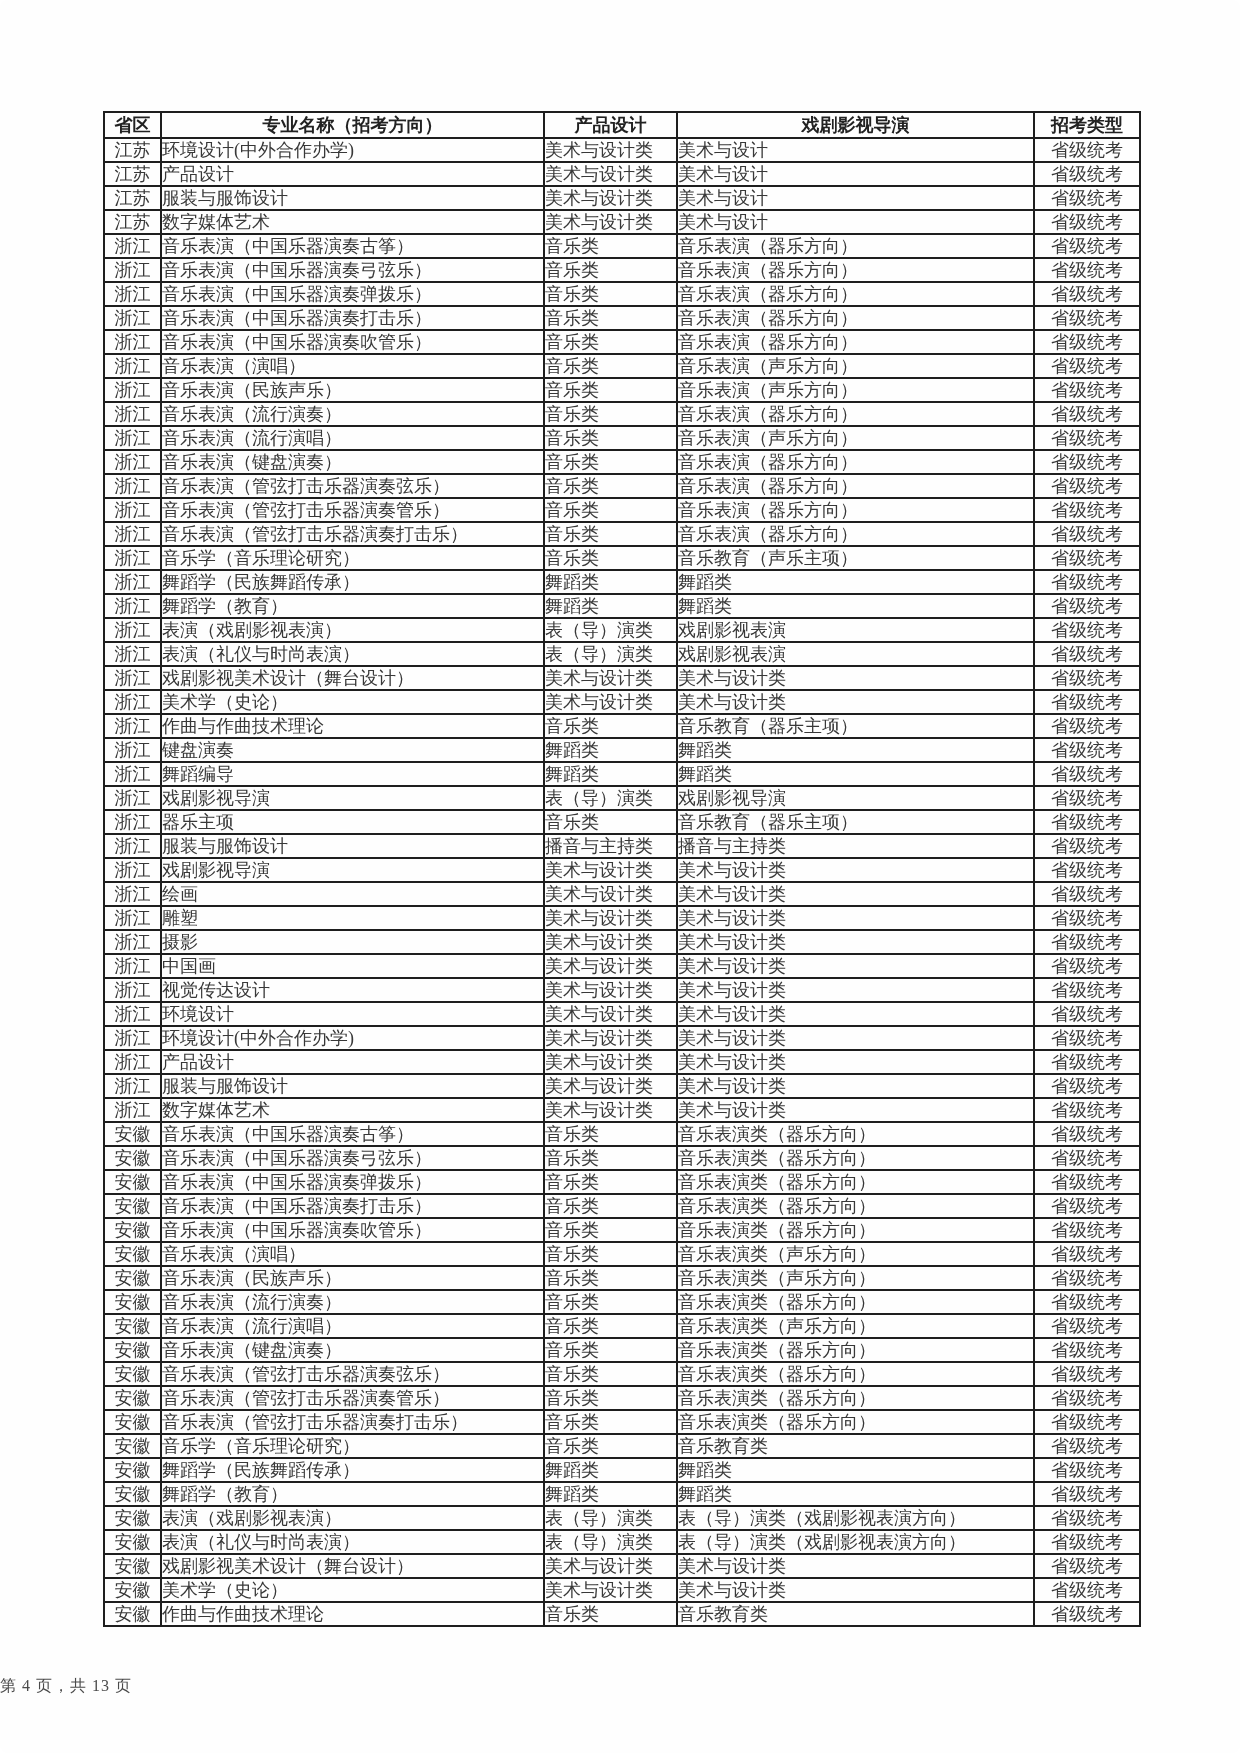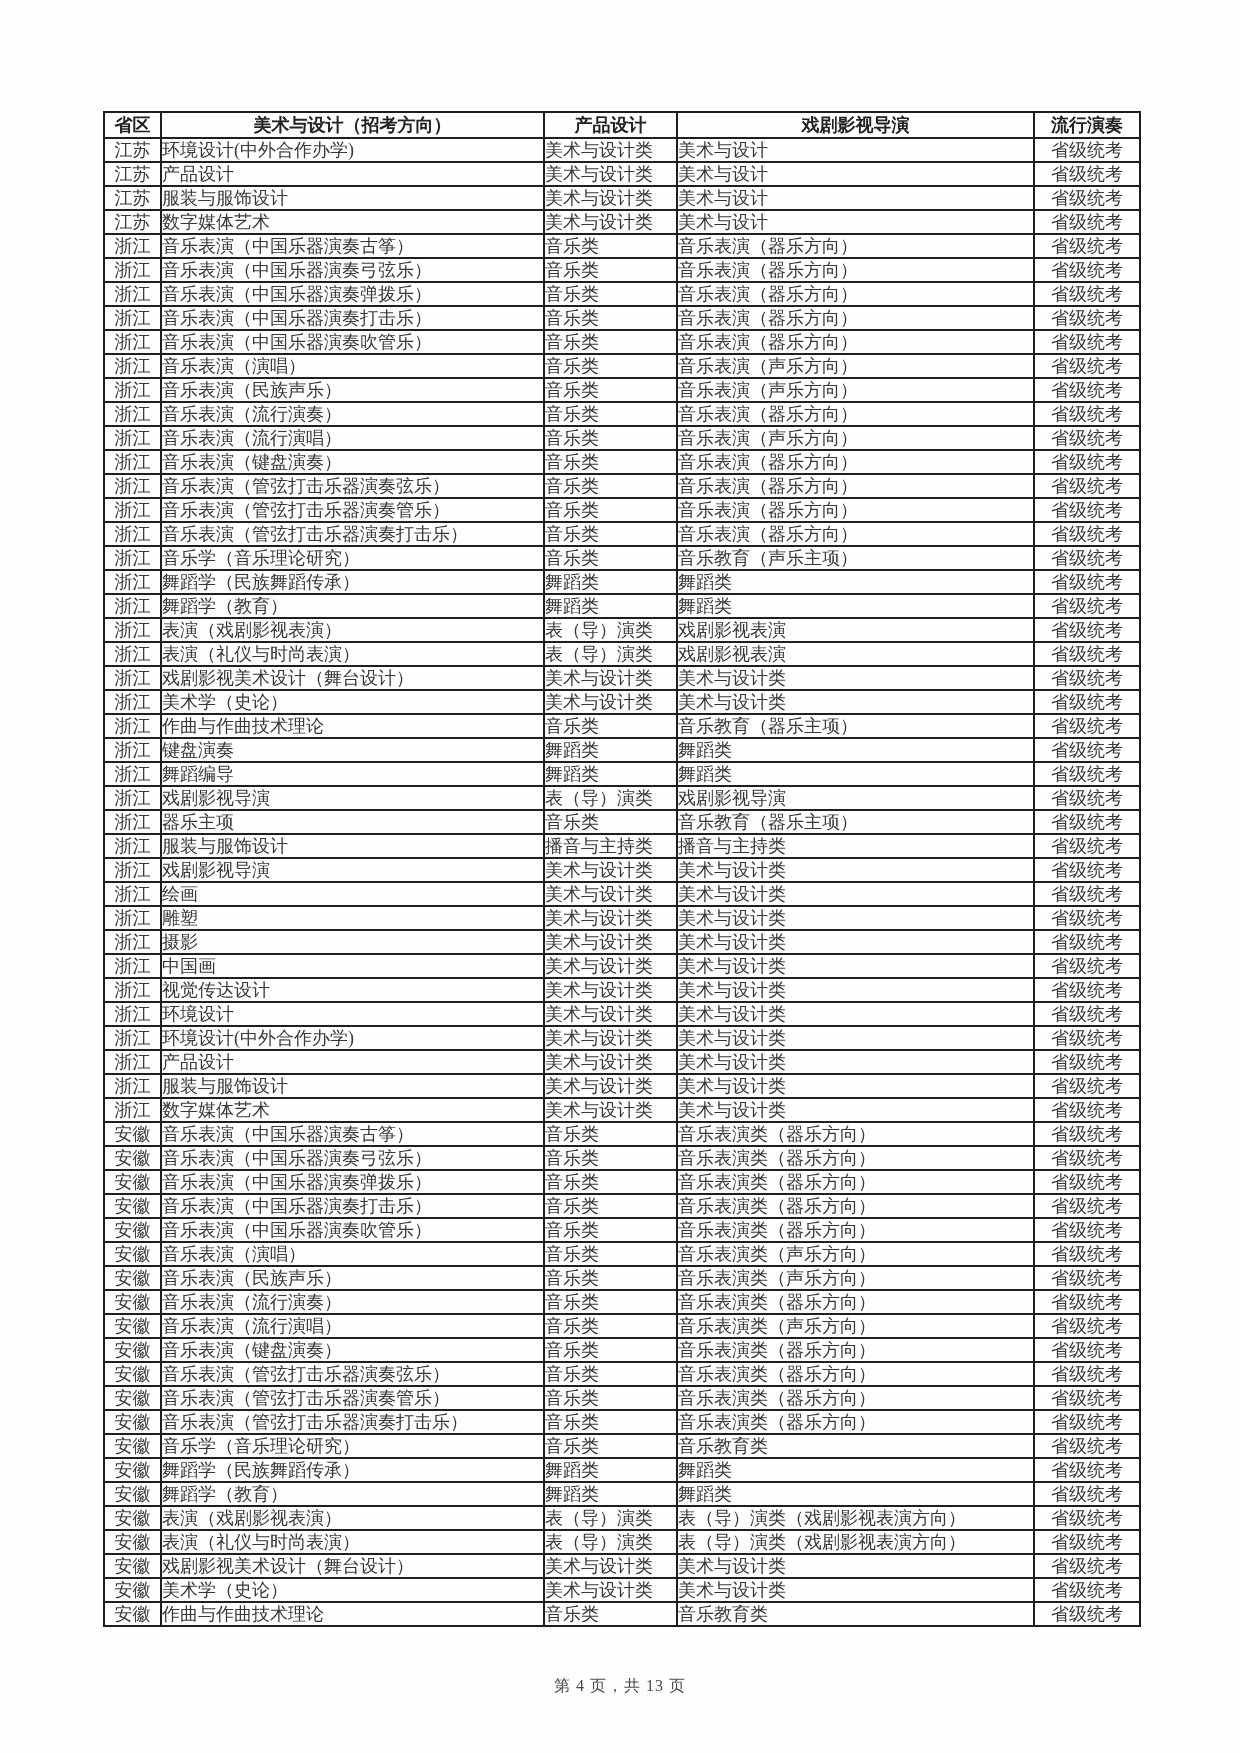--- a/index.html
+++ b/index.html
@@ -43,21 +43,21 @@
     height: 24px;
   }
   td.c0 { text-align: center; }
   td.c1, td.c2, td.c3 { text-align: left; padding-left: 7px; }
   td.c4 { text-align: center; }
   .footer {
     position: absolute;
     left: 0;
     top: 1676px;
     width: 1240px;
-    text-align: center;
+    text-align: left;
     font-size: 16px;
     color: #4a4a4a;
     letter-spacing: 1px;
   }
 </style>
 </head>
 <body>
 
 <div class="page">
 
@@ -65,24 +65,24 @@
     <colgroup>
       <col style="width:57px">
       <col style="width:383px">
       <col style="width:133px">
       <col style="width:357px">
       <col style="width:106px">
     </colgroup>
     <thead>
       <tr>
         <th>省区</th>
-        <th>美术与设计（招考方向）</th>
+        <th>专业名称（招考方向）</th>
         <th>产品设计</th>
         <th>戏剧影视导演</th>
-        <th>流行演奏</th>
+        <th>招考类型</th>
       </tr>
     </thead>
     <tbody id="table-body">
         <tr>
           <td class="c0">江苏</td>
           <td class="c1">环境设计(中外合作办学)</td>
           <td class="c2">美术与设计类</td>
           <td class="c3">美术与设计</td>
           <td class="c4">省级统考</td>
         </tr>

